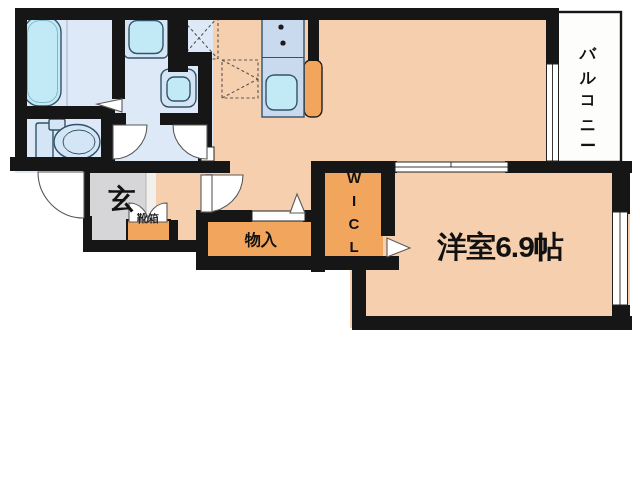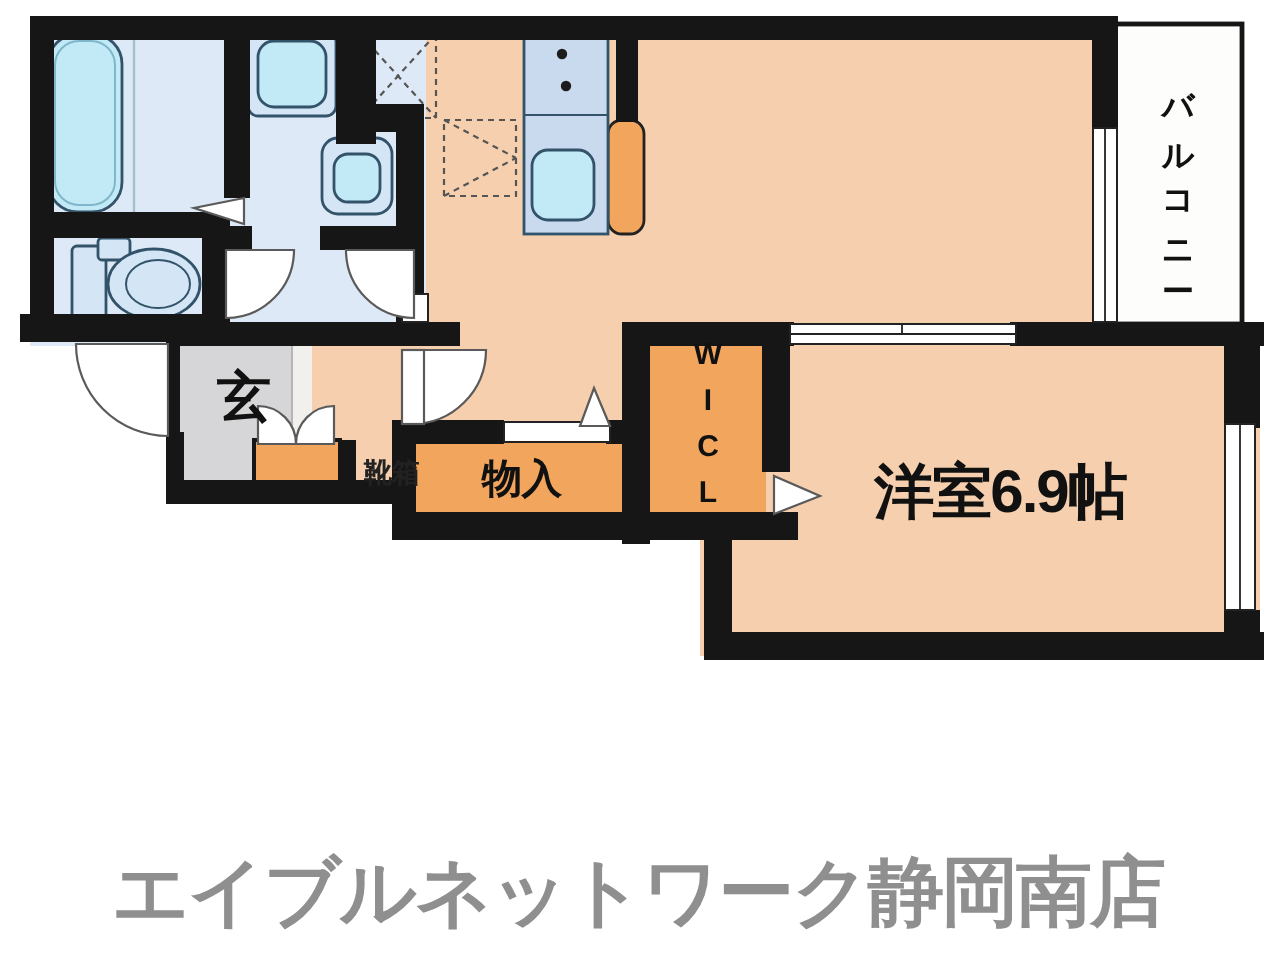--- a/index.html
+++ b/index.html
@@ -31,23 +31,23 @@
     position:absolute;
     transform:translate(-50%,-50%);
     white-space:nowrap;
     color:#111111;
     font-weight:bold;
     line-height:1;
     z-index:5;
   }
   #lbl-ldk     {left:430px;top:97px; font-size:37px;letter-spacing:-1px;}
   #lbl-bedroom {left:500px;top:247px;font-size:30px;letter-spacing:-1px;}
-  #lbl-storage {left:261px;top:240px;font-size:20px;text-align:center;}
+  #lbl-storage {left:261px;top:240px;font-size:16px;text-align:center;}
   #lbl-entrance{left:122px;top:199px;font-size:27px;}
-  #lbl-shoebox {left:148px;top:236px;font-size:14px;color:#222;margin-left:48px;}
+  #lbl-shoebox {left:148px;top:218px;font-size:11px;color:#222;}
   #lbl-wicl{
     left:354px;top:215px;font-size:15px;
     writing-mode:vertical-rl;text-orientation:upright;letter-spacing:6px;
   }
   #lbl-balcony{
     left:588px;top:89px;font-size:16px;
     writing-mode:vertical-rl;text-orientation:mixed;letter-spacing:7px;
   }
   #lbl-footer{
     left:319px;top:447px;font-size:38px;font-weight:bold;
@@ -167,15 +167,14 @@
       <polygon class="door" points="387,238 387,257 410,248"></polygon>
     </g>
   </svg>
 
   <div class="label" id="lbl-bedroom">洋室6.9帖</div>
   <div class="label" id="lbl-balcony">バルコニー</div>
   <div class="label" id="lbl-wicl">WICL</div>
   <div class="label" id="lbl-storage">物入</div>
   <div class="label" id="lbl-entrance">玄</div>
   <div class="label" id="lbl-shoebox">靴箱</div>
-  <div class="label" id="lbl-footer">エイブルネットワーク静岡南店</div>
 
 </div>
 
 </body></html>

